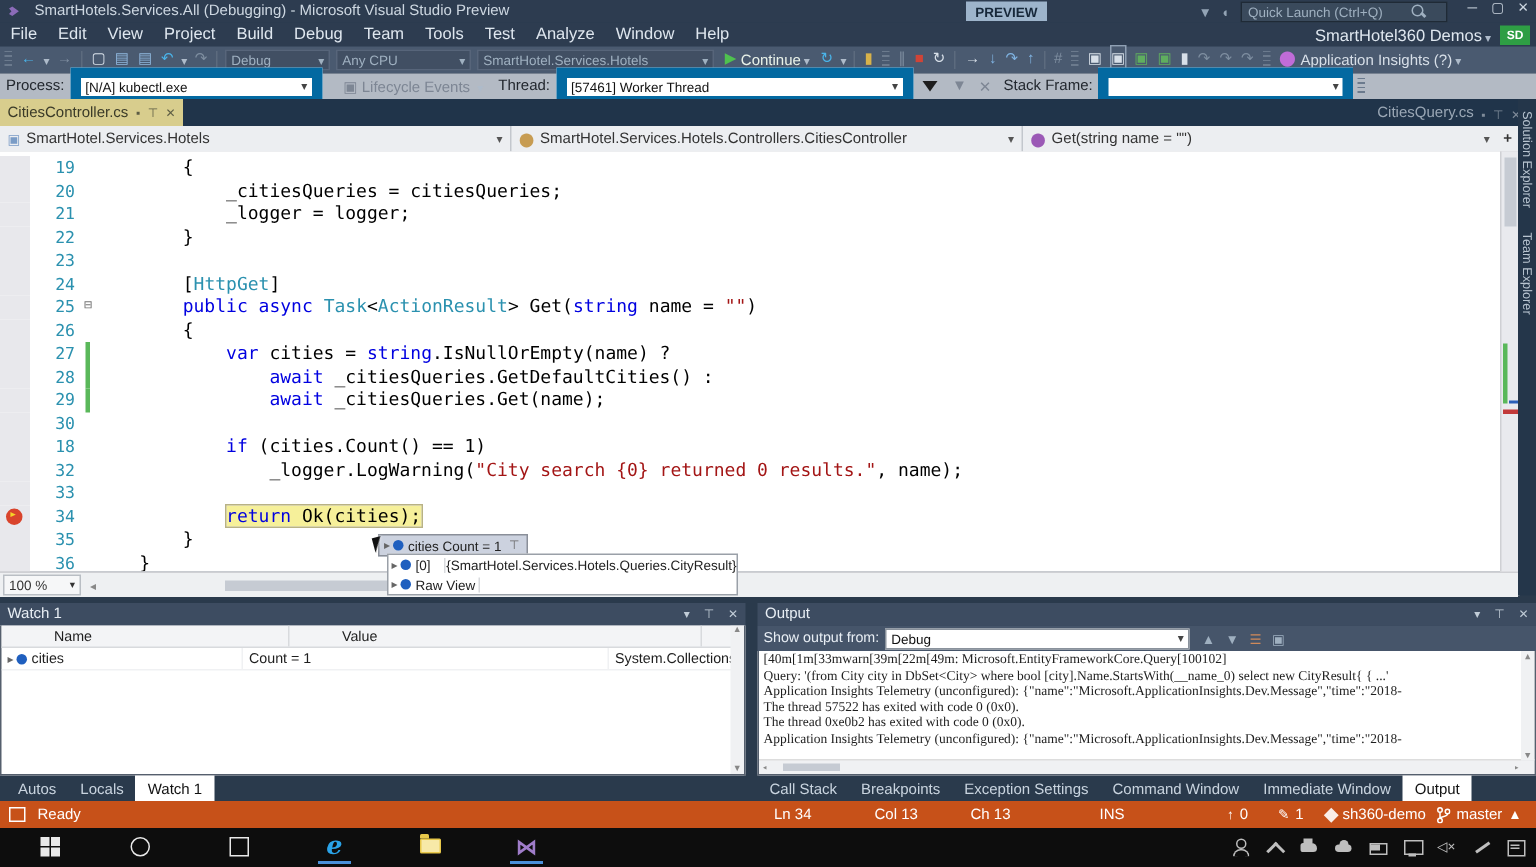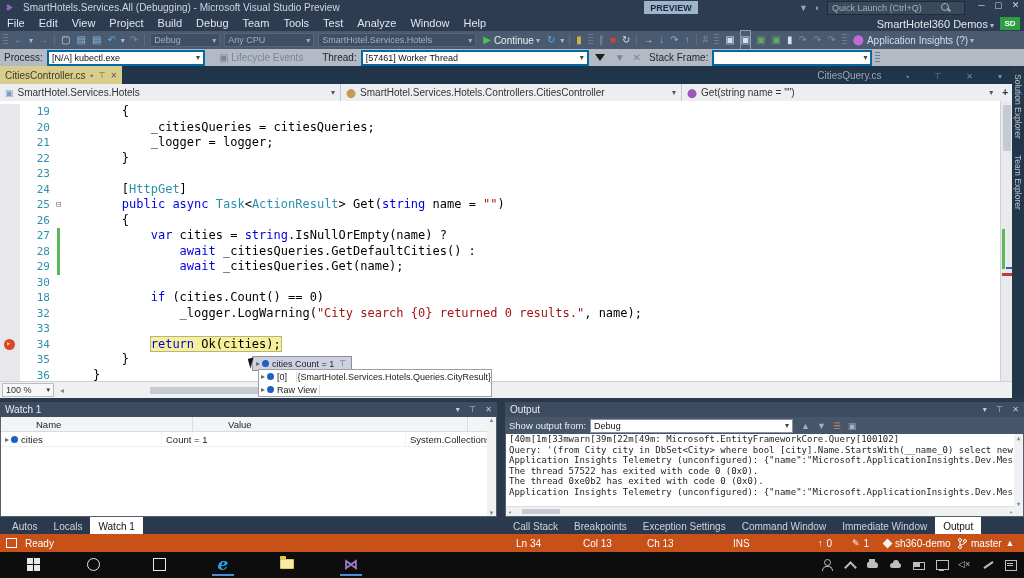--- a/index.html
+++ b/index.html
@@ -33,31 +33,31 @@
   .tdis{color:#7e8ea0;}
   .tdd{display:flex;align-items:center;background:#414f63;border:1px solid #57657a;color:#9fb0c0;
        height:12px;padding:0 3px;margin:0 2px;font-size:9px;}
   .tdd .car{margin-left:auto;padding-left:5px;font-size:8px;}
   .continue{color:#e9f2e9;display:flex;align-items:center;margin:0 2px;}
   .caret{font-size:8px;color:#aebbca;margin:0 2px;}
   
   .procbar{top:49px;height:17px;background:var(--procbar);color:#22272e;font-size:10px;}
   .plabel{margin:0 4px;}
   .pdis{color:#7d8694;}
-  .pdd{display:flex;align-items:center;background:#fff;border:2px solid #0369a1;height:12px;
+  .pdd{display:flex;align-items:center;background:#fff;border:7px solid #0369a1;height:12px;
        padding:0 3px;font-size:9px;color:#111;}
   .pdd .car{margin-left:auto;padding-left:6px;font-size:8px;color:#444;}
   .funnel{width:0;height:0;border-left:5px solid transparent;border-right:5px solid transparent;
           border-top:7px solid #1e1e1e;margin:0 6px;}
   
   .tabstrip{top:66px;height:18px;background:var(--tabstrip);font-size:10px;}
   .doc-tab{height:18px;display:flex;align-items:center;background:var(--active-tab);color:#3a3a28;
            padding:0 5px;margin-left:0;}
   .doc-tab .mini{font-size:8px;margin-left:5px;color:#5c5c44;}
-  .rdoc{margin-left:auto;display:flex;align-items:flex-end;color:#9aa7b5;padding-right:22px;gap:20px;}
+  .rdoc{margin-left:auto;display:flex;align-items:flex-end;color:#9aa7b5;padding-right:1px;}
   .rdoc .mini{font-size:8px;margin-left:5px;color:#7f8b99;}
   
   .navbar{top:84px;height:17px;background:#eceef1;border-bottom:1px solid #c9ccd2;font-size:10px;color:#333;}
   .navcell{display:flex;align-items:center;height:100%;border-right:1px solid #c3c7cd;padding:0 5px;}
   .navcell .car{margin-left:auto;font-size:8px;color:#555;padding-left:6px;}
   .nicon{margin-right:4px;font-size:9px;}
   .plusbtn{margin-left:auto;padding:0 4px;color:#333;font-weight:bold;}
   
   .editor{position:absolute;top:101px;left:0;width:1000px;height:280px;background:#fff;overflow:hidden;}
   .code-row{display:flex;height:15.5px;line-height:15.5px;font-family:"DejaVu Sans Mono",monospace;font-size:12px;}
@@ -114,21 +114,21 @@
   .wvs{position:absolute;right:0;top:0;width:9px;height:100%;background:#f0f1f3;font-size:6px;color:#888;
        display:flex;flex-direction:column;justify-content:space-between;align-items:center;}
   .outpanel{left:505px;width:519px;}
   .obar{height:17px;background:#46556a;display:flex;align-items:center;font-size:9.5px;color:#e8eef4;padding:0 4px;flex:none;}
   .odd{display:flex;align-items:center;background:#fff;color:#111;border:1px solid #8a929c;height:12px;width:195px;
        padding:0 3px;font-size:9px;margin-left:4px;}
   .odd .car{margin-left:auto;font-size:8px;color:#444;}
   .oicons{margin-left:8px;color:#9fb0c0;font-size:9px;display:flex;gap:7px;}
   .obody{flex:1;background:#fff;border:1px solid #555f6d;border-top:none;position:relative;overflow:hidden;
      font-family:"DejaVu Sans Mono",monospace;font-size:9px;color:#1e1e1e;}
-  .oline{height:10.5px;line-height:10.5px;white-space:nowrap;padding-left:3px;}
+  .oline{height:10.5px;line-height:10.5px;white-space:nowrap;padding-left:3px;font-family:Liberation Serif, serif;}
   .ohs{position:absolute;left:0;bottom:0;height:9px;width:100%;background:#f0f1f3;border-top:1px solid #ddd;
        display:flex;align-items:center;font-size:6px;color:#888;}
   .ohthumb{width:38px;height:5px;background:#c6cbd3;margin-left:10px;}
   .ovs{position:absolute;right:0;top:0;width:9px;height:calc(100% - 9px);background:#f0f1f3;font-size:6px;color:#888;
        display:flex;flex-direction:column;justify-content:space-between;align-items:center;}
   
   .ptabs{position:absolute;top:517px;height:17px;display:flex;align-items:stretch;font-size:10px;color:#c9d4df;}
   .ptl{left:4px;text-align:center;} .ptr{left:505px;}
   .ptab{padding:1px 8px 0;display:flex;align-items:center;}
   .ptab.active{background:#fff;color:#111;}
@@ -408,21 +408,21 @@
         <div class="code-row">
           <div class="bpm"></div>
           <div class="lnum">30</div>
           <div class="chg"></div>
           <div class="ctext"></div>
         </div>
         <div class="code-row">
           <div class="bpm"></div>
           <div class="lnum">18</div>
           <div class="chg"></div>
-          <div class="ctext"><span class="tok-p">            </span><span class="tok-k">if</span><span class="tok-p"> (cities.Count() == 0)</span></div>
+          <div class="ctext"><span class="tok-p">            </span><span class="tok-k">if</span><span class="tok-p"> (cities.Count() == 1)</span></div>
         </div>
         <div class="code-row">
           <div class="bpm"></div>
           <div class="lnum">32</div>
           <div class="chg"></div>
           <div class="ctext"><span class="tok-p">                _logger.LogWarning(</span><span class="tok-s">"City search {0} returned 0 results."</span><span class="tok-p">, name);</span></div>
         </div>
         <div class="code-row">
           <div class="bpm"></div>
           <div class="lnum">33</div>

